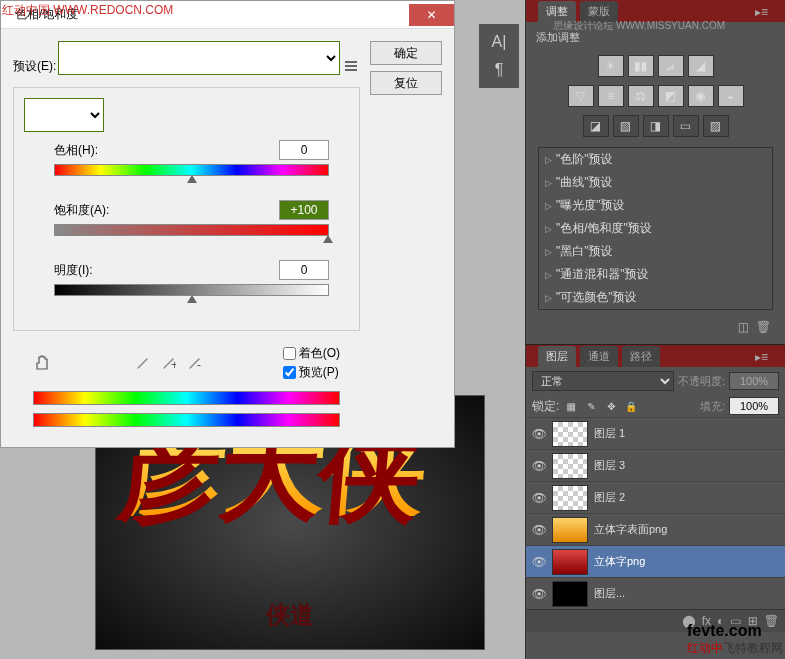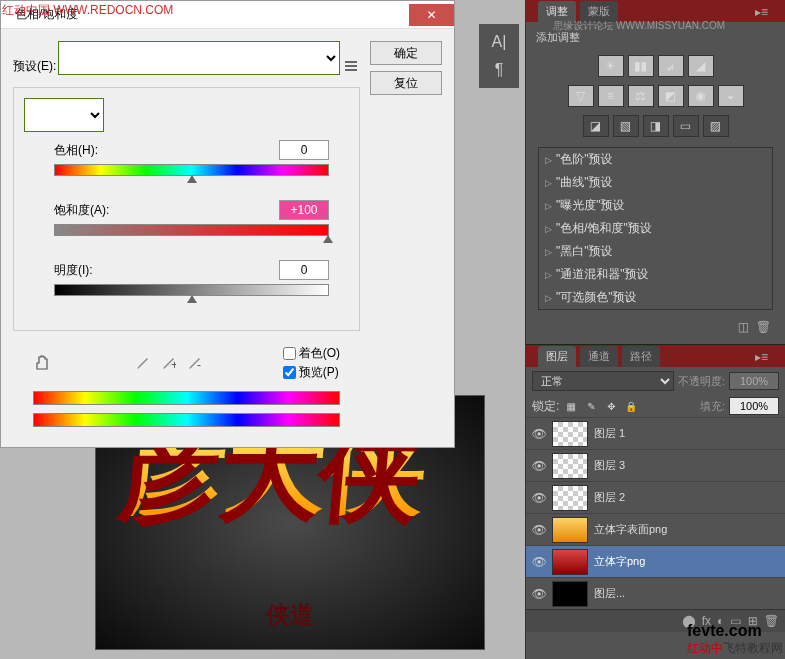--- a/index.html
+++ b/index.html
@@ -25,21 +25,21 @@
 
 .btn { height: 24px; border: 1px solid #999; background: #e8e8e8; cursor: pointer; font-size: 12px; }
 
 .slider-group { border: 1px solid #ccc; padding: 10px; margin-bottom: 8px; }
 .slider-row-top { display: flex; align-items: center; margin-bottom: 8px; }
 .slider-row-top .select { width: 80px; flex: none; }
 
 .slider-row { margin-bottom: 24px; }
 .slider-label-row { display: flex; align-items: center; justify-content: space-between; padding: 0 20px 2px 30px; }
 .slider-input { width: 50px; height: 20px; border: 1px solid #999; background: #fff; text-align: center; font-size: 12px; }
-.slider-input.highlighted { background: #ec4899; color: #fff; }
+.slider-input.highlighted { background: #4d7c0f; color: #fff; }
 
 .slider-track { height: 12px; margin: 2px 20px 0 30px; position: relative; }
 .hue-track { background: linear-gradient(to right, #ff0000, #ffff00, #00ff00, #00ffff, #0000ff, #ff00ff, #ff0000); border: 1px solid #888; }
 .sat-track { background: linear-gradient(to right, #888, #ff0000); border: 1px solid #888; }
 .light-track { background: linear-gradient(to right, #000, #fff); border: 1px solid #888; }
 .slider-thumb { position: absolute; top: 100%; left: 50%; transform: translateX(-50%); width: 0; height: 0; border-left: 5px solid transparent; border-right: 5px solid transparent; border-bottom: 8px solid #666; }
 
 .bottom-tools { display: flex; align-items: center; justify-content: space-between; padding: 6px 20px; }
 .eyedroppers { display: flex; gap: 10px; }
 .checks { display: flex; flex-direction: column; gap: 2px; }

